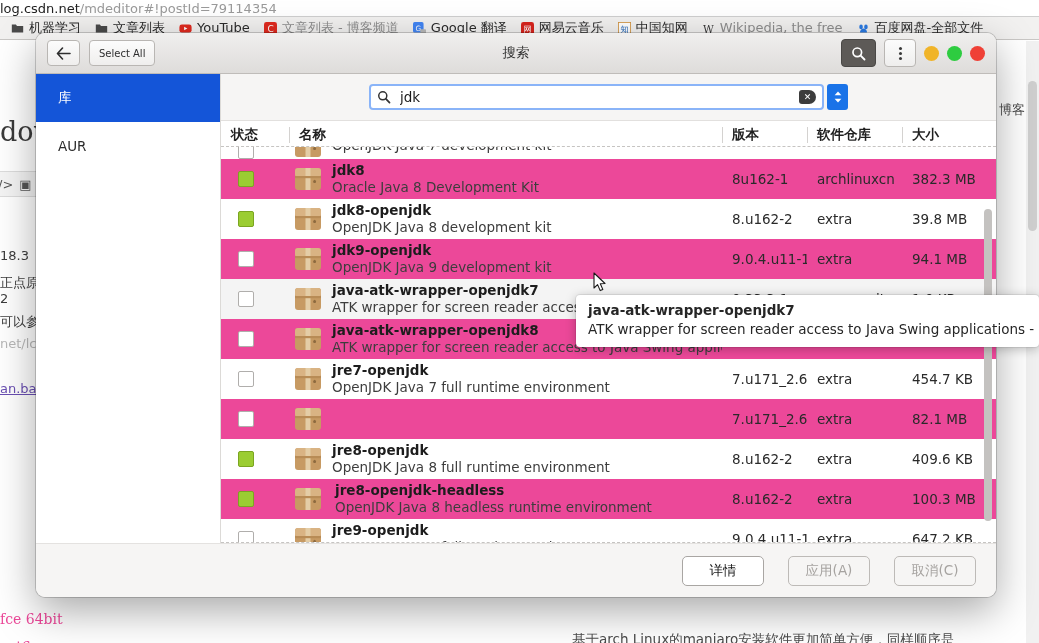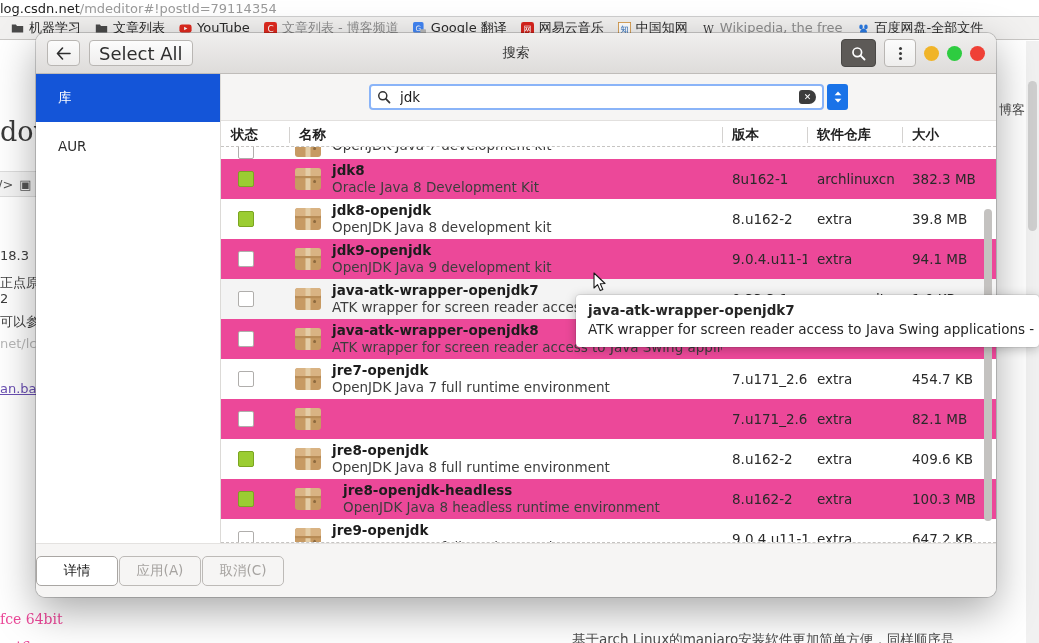--- a/index.html
+++ b/index.html
@@ -75,21 +75,21 @@
     background:linear-gradient(180deg,#f0efee 0%,#dedcda 100%);
     border-bottom:1px solid #bfbcb9;
     display:flex; align-items:center; padding:0 11px; gap:9px;
     position:relative;
   }
   .tb-btn {
     height:26px; min-width:30px; padding:0 9px;
     background:linear-gradient(180deg,#fcfcfc 0%,#efeeed 100%);
     border:1px solid #b9b6b3; border-radius:4px;
     display:flex; align-items:center; justify-content:center;
-    font-size:18px; color:#2e2e2e; cursor:default;
+    font-size:10px; color:#2e2e2e; cursor:default;
   }
   .tb-btn.arrow { font-size:16px; padding:0 8px; }
   .tb-title {
     position:absolute; left:0; right:0; text-align:center;
     font-size:13.5px; color:#2f2f2f; pointer-events:none;
   }
   .tb-right { margin-left:auto; display:flex; align-items:center; gap:8px; z-index:2;}
   .tb-search-btn {
     width:35px; height:28px; background:#5d5a57; border:1px solid #4a4846; border-radius:4px;
     display:flex; align-items:center; justify-content:center;
@@ -168,21 +168,21 @@
     padding:7px 12px; z-index:40;
     font-size:13.5px; color:#262626; overflow:hidden;
   }
   .tooltip .tt-t { font-weight:bold; margin-bottom:3px; }
   .tooltip .tt-d { white-space:nowrap; }
 
   .cursor { position:absolute; left:593px; top:272px; z-index:45; }
 
   .dlg-footer {
     height:54px; flex:none; background:#f6f5f4;
-    display:flex; align-items:center; justify-content:flex-start; gap:1px; padding-right:20px;
+    display:flex; align-items:center; justify-content:flex-end; gap:24px; padding-right:20px;
     border-top:1px solid #e4e2e0;
   }
   .fbtn { height:30px; min-width:82px; padding:0 16px; border-radius:5px; border:1px solid #bdbab7;
           background:linear-gradient(180deg,#fdfdfd 0%,#f0efee 100%); font-size:13.5px; color:#2b2b2b;
           display:flex; align-items:center; justify-content:center; }
   .fbtn.primary { background:#ffffff; border-color:#a9a6a3; color:#1b1b1b; }
   .fbtn.disabled { color:#a6a3a0; background:#f6f5f4; }
 </style>
 </head>
 <body>
@@ -550,21 +550,21 @@
                 </span>
               </div>
               <div class="cell c-ver">8.u162-2</div>
               <div class="cell c-repo">extra</div>
               <div class="cell c-size">409.6 KB</div>
             </div>
             <div class="row alt">
               <div class="cell c-state" style="padding-left:0;display:flex;align-items:center">
                 <span class="chk on"></span>
               </div>
-              <div class="cell c-name" style="display:flex;align-items:center;gap:20px;padding-left:0">
+              <div class="cell c-name" style="display:flex;align-items:center;gap:12px;padding-left:0">
                 <svg class="pkg-icon" viewBox="0 0 30 26">
       <rect x="2" y="2" width="26" height="22" rx="3" fill="#c79a63"></rect>
       <rect x="2" y="2" width="26" height="9" rx="3" fill="#d9b383"></rect>
       <rect x="12.5" y="2" width="5" height="22" fill="#e4cda6"></rect>
       <rect x="2" y="10" width="26" height="2.2" fill="#b88b55"></rect>
       <path d="M20 15l1.6-1.2 1.6 1.2-0.6 2h-2z" fill="#8d6a3f"></path>
     </svg>
                 <span class="nm">
                   <span class="t">jre8-openjdk-headless</span>
                   <span class="d">OpenJDK Java 8 headless runtime environment</span>

